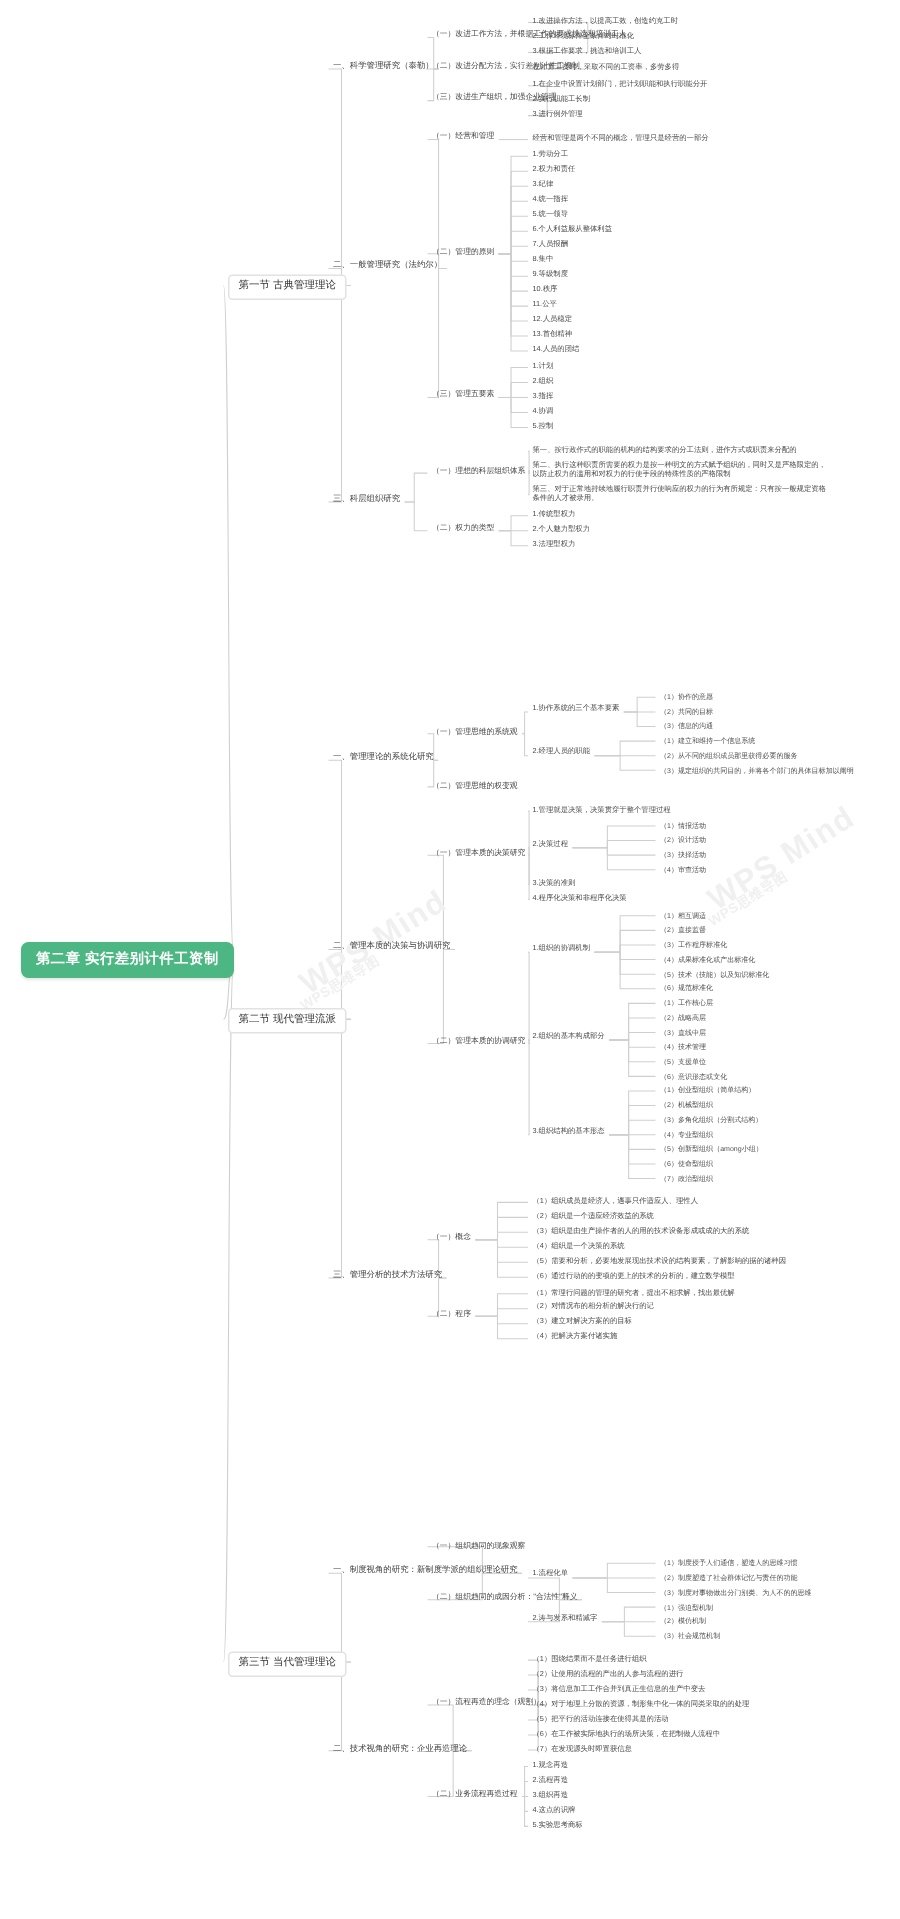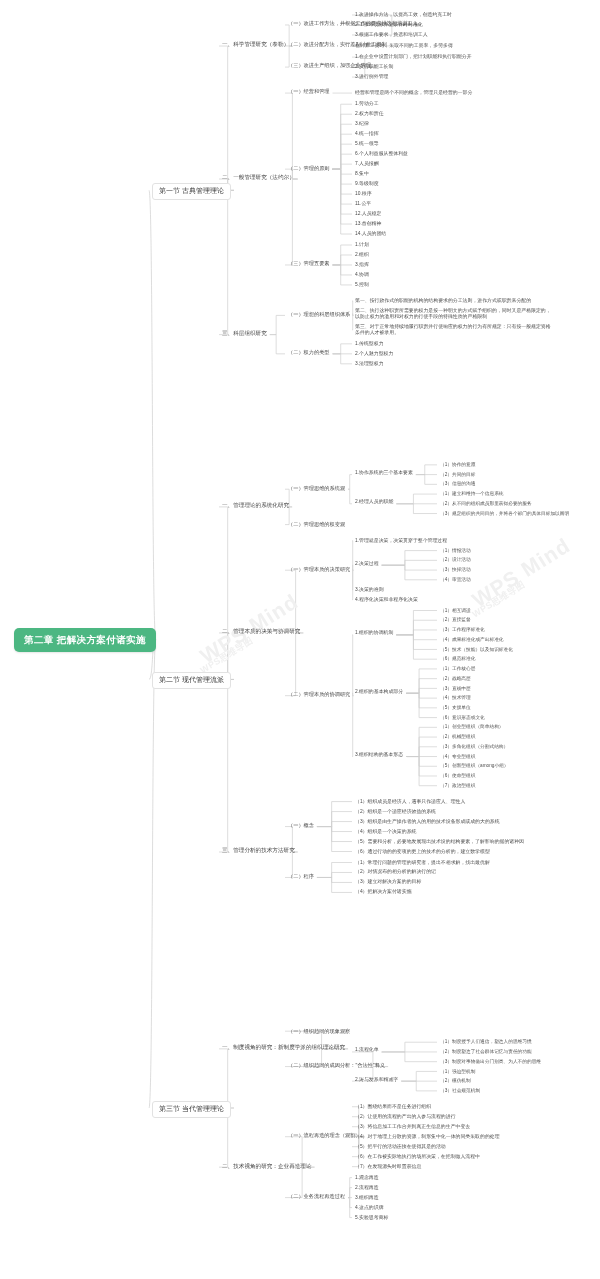--- a/index.html
+++ b/index.html
@@ -200,21 +200,21 @@
       <path d="M155.84375,639.7890625 C151.600625,639.7890625 153.243125,679.44921875 149,679.44921875" stroke="#cfcfcf" fill="none" stroke-width="0.7"></path>
       <path d="M155.84375,639.7890625 C151.600625,639.7890625 153.243125,1108.00390625 149,1108.00390625" stroke="#cfcfcf" fill="none" stroke-width="0.7"></path>
     </svg>
 
   <div class="watermark wm-main" style="left:196px; top:648px;">WPS Mind</div>
   <div class="watermark wm-sub" style="left:198px; top:666px;">WPS思维导图</div>
   <div class="watermark wm-main" style="left:468px; top:592px;">WPS Mind</div>
   <div class="watermark wm-sub" style="left:470px; top:610px;">WPS思维导图</div>
 
   <div id="nodes">
-      <div class="node root" style="left: 14px; top: 628px;">第二章 把解决方案付诸实施</div>
+      <div class="node root" style="left: 14px; top: 628px;">第二章 实行差别计件工资制</div>
       <div class="node lvl4" style="left: 355px; top: 12px;">1.改进操作方法，以提高工效，创造约克工时</div>
       <div class="node lvl4" style="left: 355px; top: 21.9844px;">2.工作环境标件全条件对时准化</div>
       <div class="node lvl4" style="left: 355px; top: 31.9688px;">3.根据工作要求，挑选和培训工人</div>
       <div class="node lvl3" style="left: 288px; top: 20.3766px;">（一）改进工作方法，并根据工作的要求挑选和培训工人</div>
       <div class="node lvl4" style="left: 355px; top: 42.9531px;">在计算工资时，采取不同的工资率，多劳多得</div>
       <div class="node lvl3" style="left: 288px; top: 41.3453px;">（二）改进分配方法，实行差别计件工资制</div>
       <div class="node lvl4" style="left: 355px; top: 54.1172px;">1.在企业中设置计划部门，把计划职能和执行职能分开</div>
       <div class="node lvl4" style="left: 355px; top: 64.1016px;">2.实行职能工长制</div>
       <div class="node lvl4" style="left: 355px; top: 74.0859px;">3.进行例外管理</div>
       <div class="node lvl3" style="left: 288px; top: 62.4937px;">（三）改进生产组织，加强企业管理</div>

